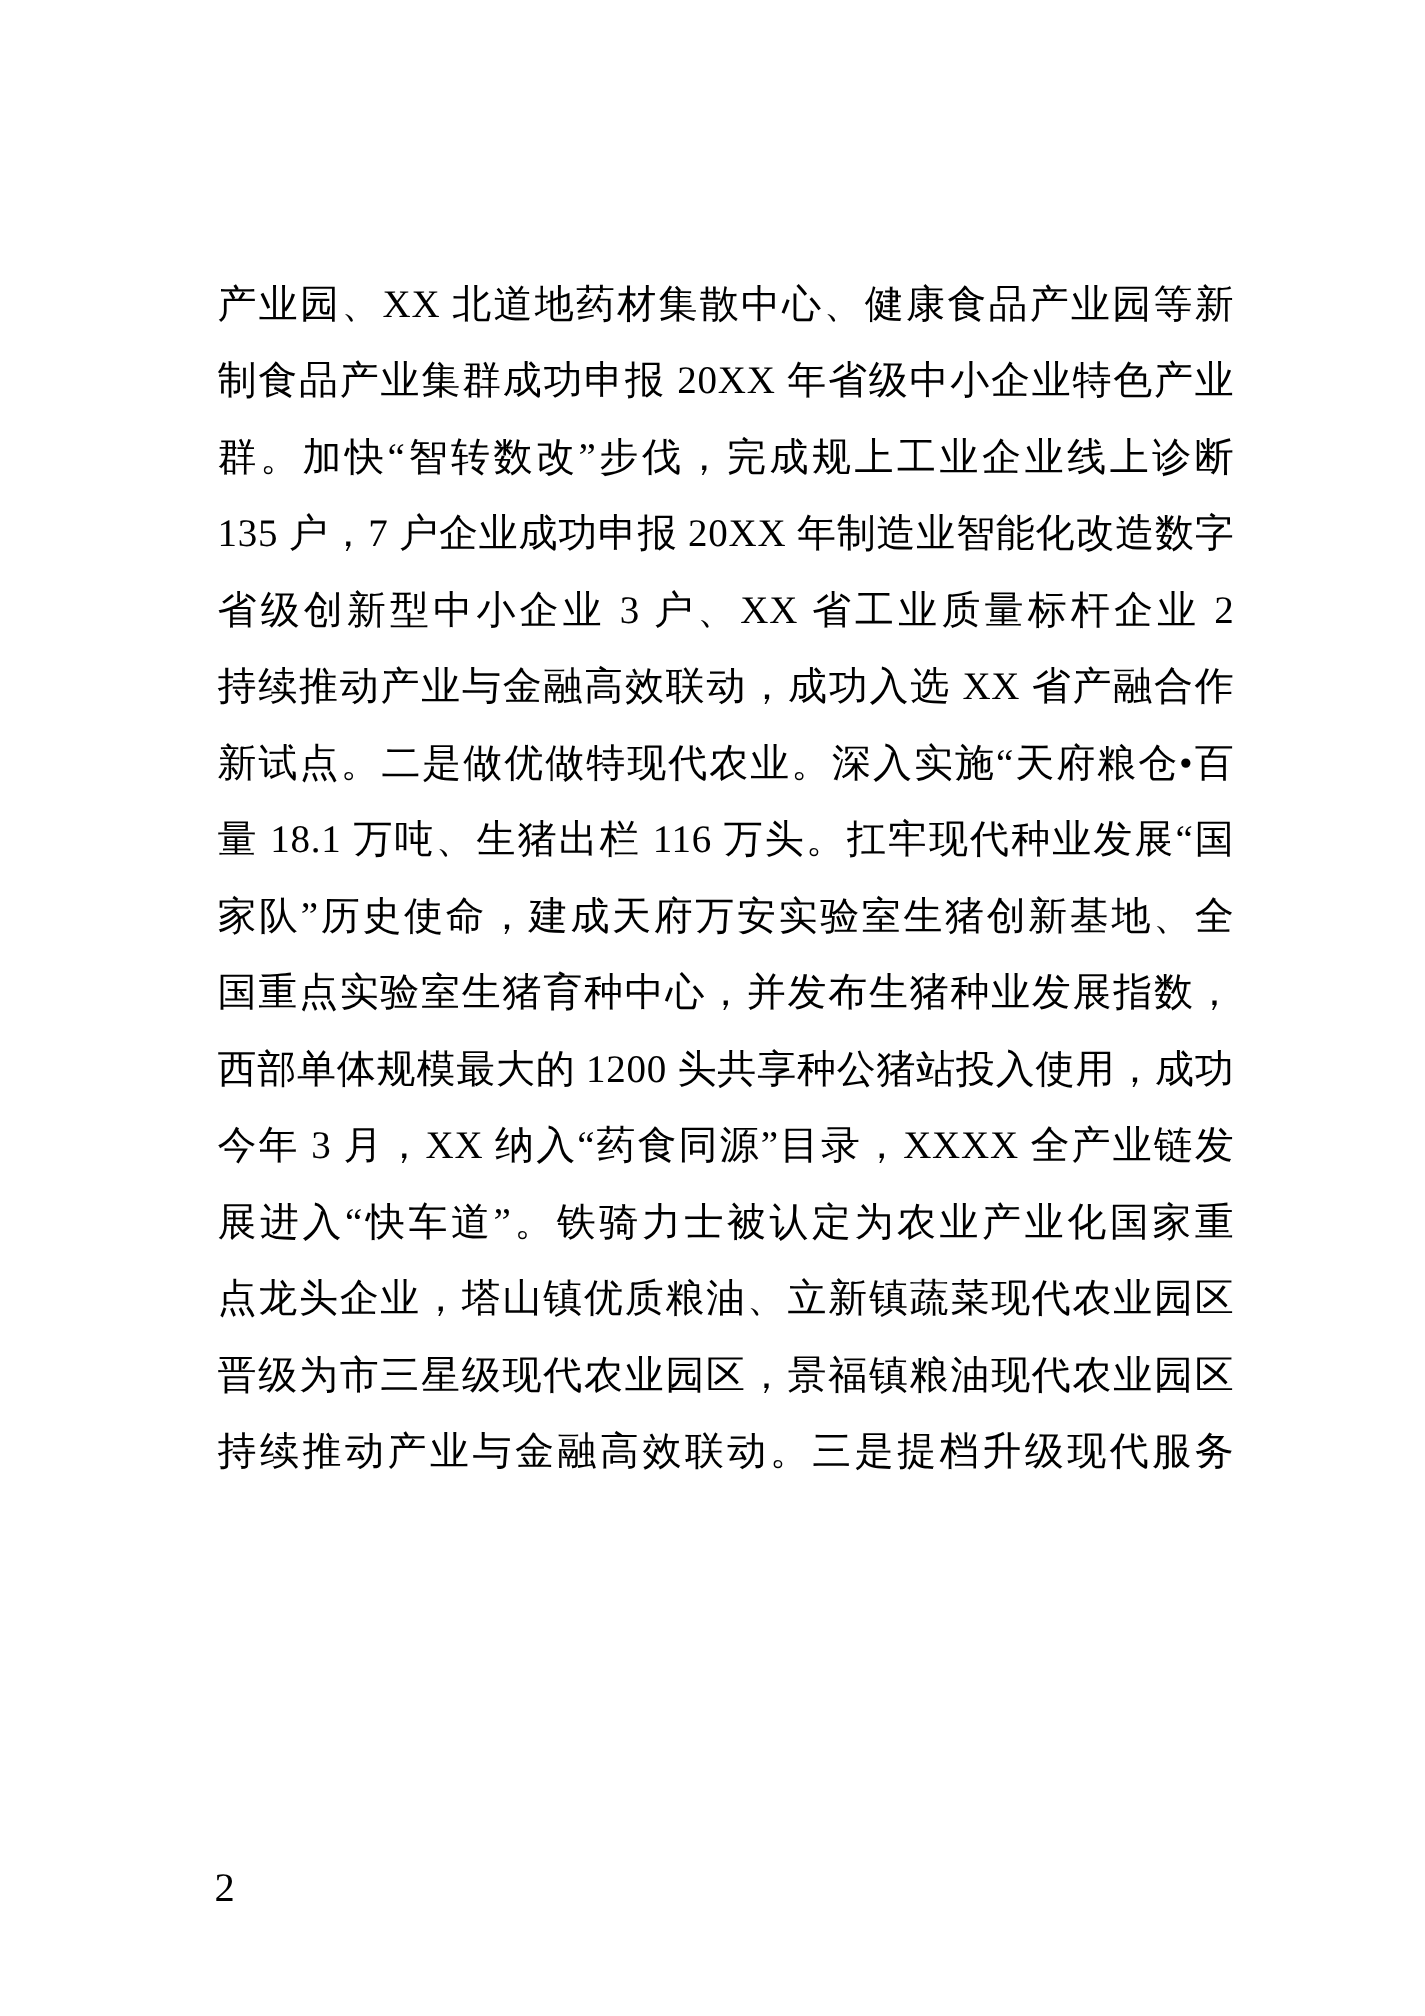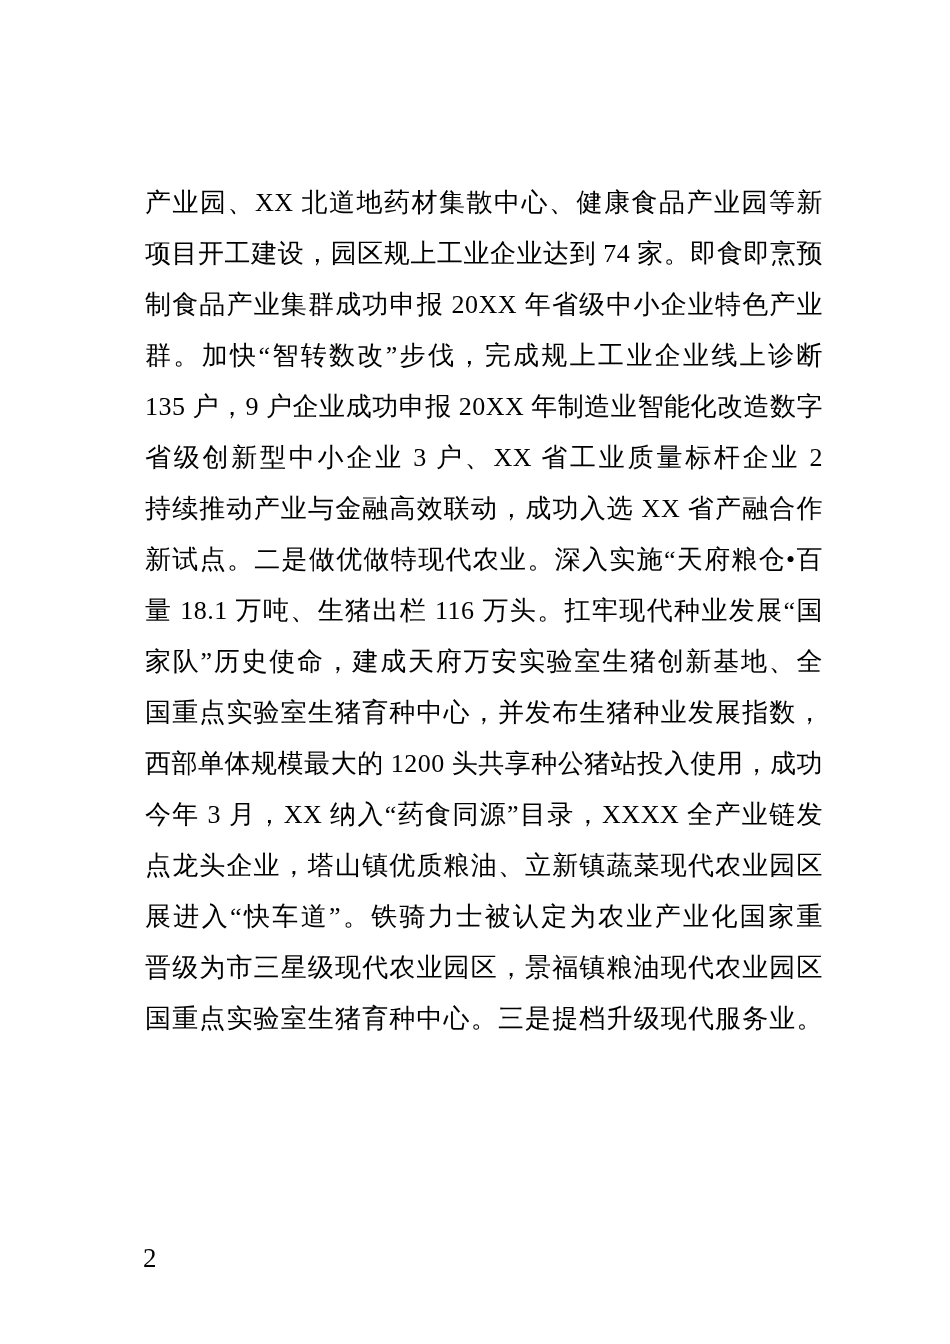--- a/index.html
+++ b/index.html
@@ -49,31 +49,30 @@
     color: #000000;
     font-family: "Liberation Serif", serif;
   }
 </style>
 </head>
 <body>
 
 <div class="page">
   <div class="doc-body" id="doc-body">
       <div class="text-line"><span class="seg">产业园、XX 北道地药材集散中心、健康食品产业园等新建</span></div>
-      <div class="text-line"><span class="seg">项目开工建设，园区规上工业企业达到 74 家。即食即烹预</span></div>
       <div class="text-line"><span class="seg">制食品产业集群成功申报 20XX 年省级中小企业特色产业集</span></div>
       <div class="text-line"><span class="seg">群。加快“智转数改”步伐，完成规上工业企业线上诊断</span></div>
-      <div class="text-line"><span class="seg">135 户，9 户企业成功申报 20XX 年制造业智能化改造数字</span></div>
+      <div class="text-line"><span class="seg">135 户，7 户企业成功申报 20XX 年制造业智能化改造数字</span></div>
       <div class="text-line"><span class="seg">省级创新型中小企业 3 户、XX 省工业质量标杆企业 2 户。</span></div>
       <div class="text-line"><span class="seg">持续推动产业与金融高效联动，成功入选 XX 省产融合作创</span></div>
       <div class="text-line"><span class="seg">新试点。</span><span class="seg bold">二是做优做特现代农业。</span><span class="seg">深入实施“天府粮仓•百</span></div>
       <div class="text-line"><span class="seg">量 18.1 万吨、生猪出栏 116 万头。扛牢现代种业发展“国</span></div>
       <div class="text-line"><span class="seg">家队”历史使命，建成天府万安实验室生猪创新基地、全</span></div>
       <div class="text-line"><span class="seg">国重点实验室生猪育种中心，并发布生猪种业发展指数，</span></div>
       <div class="text-line"><span class="seg">西部单体规模最大的 1200 头共享种公猪站投入使用，成功</span></div>
       <div class="text-line"><span class="seg">今年 3 月，XX 纳入“药食同源”目录，XXXX 全产业链发</span></div>
+      <div class="text-line"><span class="seg">展进入“快车道”。铁骑力士被认定为农业产业化国家重</span></div>
       <div class="text-line"><span class="seg">点龙头企业，塔山镇优质粮油、立新镇蔬菜现代农业园区</span></div>
-      <div class="text-line"><span class="seg">展进入“快车道”。铁骑力士被认定为农业产业化国家重</span></div>
       <div class="text-line"><span class="seg">晋级为市三星级现代农业园区，景福镇粮油现代农业园区</span></div>
-      <div class="text-line"><span class="seg">国重点实验室生猪育种中心。</span><span class="seg bold">三是提档升级现代服务业。</span></div>
+      <div class="text-line"><span class="seg">持续推动产业与金融高效联动。</span><span class="seg bold">三是提档升级现代服务业。</span></div>
     </div>
   <div class="page-number">2</div>
 </div>
 
 </body></html>

